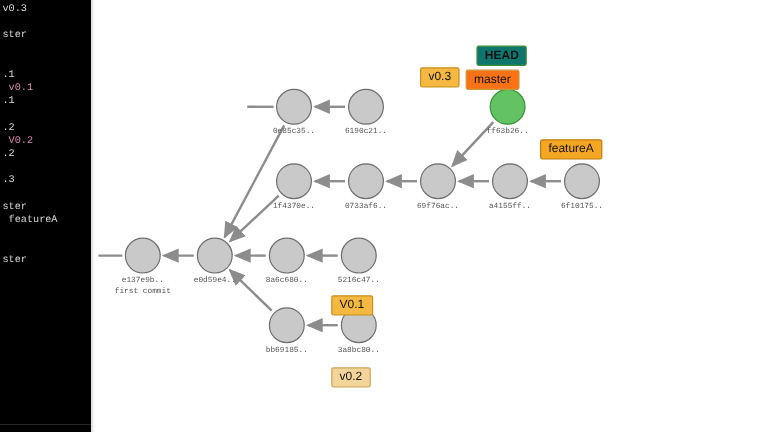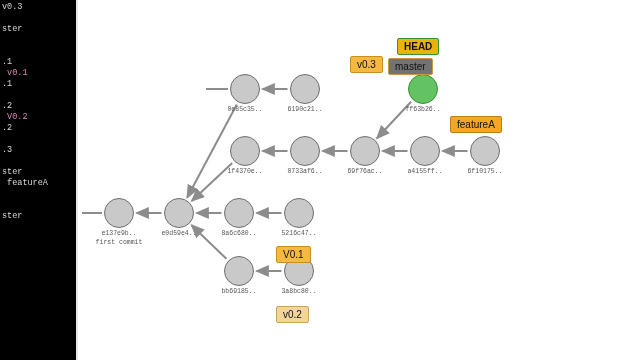--- a/index.html
+++ b/index.html
@@ -59,23 +59,23 @@
     font-size:10px;line-height:12px;
     padding:1.5px 6px;
     border-radius:2px;
     white-space:nowrap;
     text-align:center;
     box-sizing:border-box;
     color:#111111;
   }
   .label.tag-bright{background:#f5b942;border:1.3px solid #c98f1f;}
   .label.tag-pale{background:#f3d59a;border:1.3px solid #c9a45a;}
-  .label.branch{background:#737373;border:1.3px solid #c99a3c;}
+  .label.branch{background:#f97316;border:1.3px solid #c99a3c;}
   .label.branch-strong{background:#f5a623;border:1.3px solid #c07d13;}
-  .label.head{background:#eab308;border:1.3px solid #3a8f3a;font-weight:bold;}
+  .label.head{background:#0f766e;border:1.3px solid #3a8f3a;font-weight:bold;}
 </style>
 </head>
 <body>
 
 <div id="root">
 
   <div id="terminal"><div class="ln">v0.3</div><div class="ln"></div><div class="ln">ster</div><div class="ln"></div><div class="ln"></div><div class="ln">.1</div><div class="ln"><span class="tag"> v0.1</span></div><div class="ln">.1</div><div class="ln"></div><div class="ln">.2</div><div class="ln"><span class="tag"> V0.2</span></div><div class="ln">.2</div><div class="ln"></div><div class="ln">.3</div><div class="ln"></div><div class="ln">ster</div><div class="ln"> featureA</div><div class="ln"></div><div class="ln"></div><div class="ln">ster</div></div>
   <div id="term-bottom"></div>
   <div id="term-edge"></div>
 

